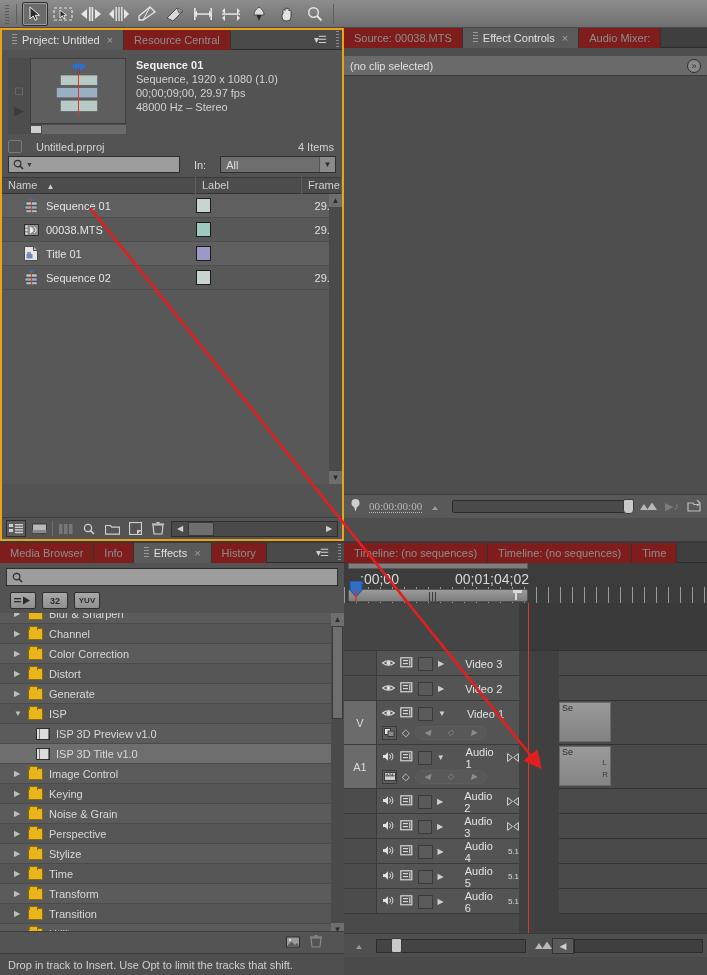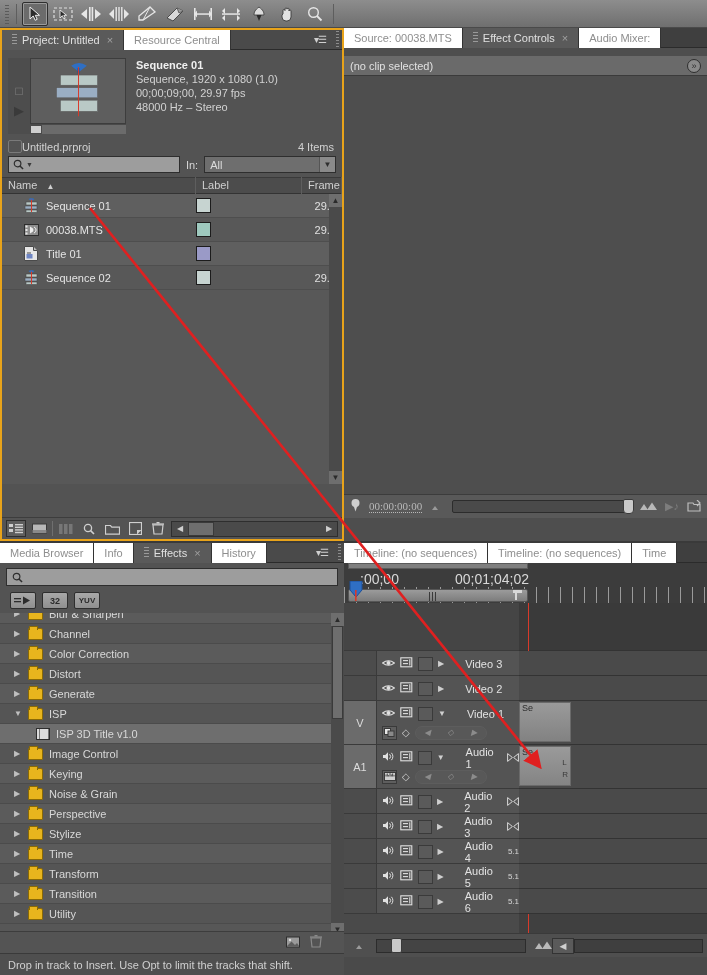--- a/index.html
+++ b/index.html
@@ -35,21 +35,21 @@
 
   
   .panel { position: absolute; background: #535353; }
   .panel.focused { border: 2px solid #e8a31a; }
   .tabbar {
     height: 20px; background: #3f3f3f; display: flex; align-items: stretch;
     border-bottom: 1px solid #2b2b2b;
   }
   .tab {
     display: flex; align-items: center; padding: 0 10px; height: 20px;
-    color: #8e8e8e; font-size: 11px; background: #ffffff;
+    color: #8e8e8e; font-size: 11px; background: #7f1d1d;
     border-right: 1px solid #333; white-space: nowrap;
   }
   .tab.active { background: #5a5a5a; color: #e0e0e0; }
   .tab .tgrip {
     width: 5px; height: 12px; margin-right: 5px;
     background-image: repeating-linear-gradient(to bottom, #9a9a9a 0 1px, transparent 1px 3px);
   }
   .tab .tclose { margin-left: 7px; color: #a0a0a0; font-size: 11px; }
   .tabfill { flex: 1; background: #4a4a4a; display:flex; align-items:center; justify-content:flex-end; }
   .menuico { margin-right: 8px; color: #cfcfcf; font-size: 10px; letter-spacing:-1px;}
@@ -62,23 +62,23 @@
   .proj-head { display: flex; padding: 8px 6px 4px 6px; }
   .thumb-wrap { width: 118px; height: 76px; display: flex; }
   .thumb-side { width: 22px; background: #4d4d4d; display:flex; flex-direction:column;
       align-items:center; justify-content:flex-end; padding-bottom: 16px; }
   .thumb-img { flex:1; background:#5e5e5e; border:1px solid #3d3d3d; position: relative; }
   .thumb-scroll { height: 10px; background: #6b6b6b; border-top:1px solid #4a4a4a; display:flex; }
   .thumb-scroll i { width: 12px; background:#cfcfcf; display:block; border:1px solid #4a4a4a;}
   .proj-meta { margin-left: 10px; line-height: 14px; color: #d2d2d2; font-size: 11px; }
   .proj-meta .t { font-weight: bold; color: #efefef; }
   .proj-file { display:flex; align-items:center; padding: 2px 8px 2px 6px; color:#d2d2d2; }
-  .proj-file .nm { }
+  .proj-file .nm { margin-left: 14px; }
   .proj-file .items { margin-left:auto; }
-  .proj-search { display:flex; align-items:center; padding: 1px 6px 4px 6px; gap:6px; }
+  .proj-search { display:flex; align-items:center; padding: 1px 6px 4px 6px; gap:14px; }
   .srch {
     flex: 0 0 155px; height: 17px; background: #9d9d9d; border:1px solid #2e2e2e;
     display:flex; align-items:center; padding: 0 4px; color:#3a3a3a;
   }
   .inlabel { color:#d6d6d6; }
   .sel {
     flex:1; height: 17px; background:#6e6e6e; border:1px solid #2e2e2e;
     display:flex; align-items:center; padding-left:5px; color:#dcdcdc;
   }
   .sel .arrow { margin-left:auto; width:16px; height:15px; background:#8a8a8a;
@@ -168,21 +168,21 @@
   .th-badge.on { background:#6b6b6b; }
   .th-body { flex:1; padding:3px 0 0 5px; }
   .th-line { display:flex; align-items:center; gap:5px; height:19px; }
   .th-name { color:#e2e2e2; margin-left:16px; }
   .btnsq { width:15px;height:14px;border:1px solid #3a3a3a;background:#5e5e5e; display:flex;align-items:center;justify-content:center;}
   .btnsq.blank { background:#5a5a5a; }
   .kf-nav { width:72px;height:14px;border:1px solid #5d5d5d;border-radius:7px;background:#585858;
       display:flex;align-items:center;justify-content:space-around;color:#8c8c8c;font-size:8px;}
   .tl-tracks { flex:1; position:relative; background:#404040; overflow:hidden; }
   .tl-lanespacer { height:48px; background:#3a3a3a; border-bottom:1px solid #333; }
-  .lane { border-bottom:1px solid #333; background:#4a4a4a; position:relative; }
+  .lane { border-bottom:1px solid #333; background:#4a4a4a; position:relative;margin-left:40px; }
   .lane.audio { background:#4a4a4a; }
   .clip { position:absolute; left:0; top:1px; height:calc(100% - 3px); width:52px;
       background:linear-gradient(to bottom,#9a9a9a,#828282); border:1px solid #6a6a6a; color:#2c2c2c; font-size:9px;
       padding-left:2px; overflow:hidden; }
   .clip.audio { background:linear-gradient(to bottom,#9a9a9a,#848484); }
   .playhead { position:absolute; top:0; bottom:0; width:1px; background:#d83a2a; }
   .tl-foot { height:24px; background:#4f4f4f; border-top:1px solid #3a3a3a; display:flex; align-items:center; }
   .tl-foot .zs { width:150px; height:14px; margin:0 8px; background:#444; border:1px solid #2c2c2c; position:relative;}
   .tl-foot .zs .k { position:absolute; left:14px; top:-2px; width:11px;height:15px;background:#c9c9c9;border:1px solid #3a3a3a;border-radius:2px;}
   .tl-hbar { flex:1; height:14px; background:#3f3f3f; border:1px solid #2c2c2c; margin-right:4px;}
@@ -552,20 +552,24 @@
       </div>
       <div class="fxrow">
         <span class="tri">▶</span>
         <span class="folder"></span>
         <span>Generate</span>
       </div>
       <div class="fxrow">
         <span class="tri">▼</span>
         <span class="folder"></span>
         <span>ISP</span>
+      </div>
+      <div class="fxrow">
+        <span class="fxeff"></span>
+        <span>ISP 3D Preview v1.0</span>
       </div>
       <div class="fxrow selected">
         <span class="fxeff"></span>
         <span>ISP 3D Title v1.0</span>
       </div>
       <div class="fxrow">
         <span class="tri">▶</span>
         <span class="folder"></span>
         <span>Image Control</span>
       </div>

